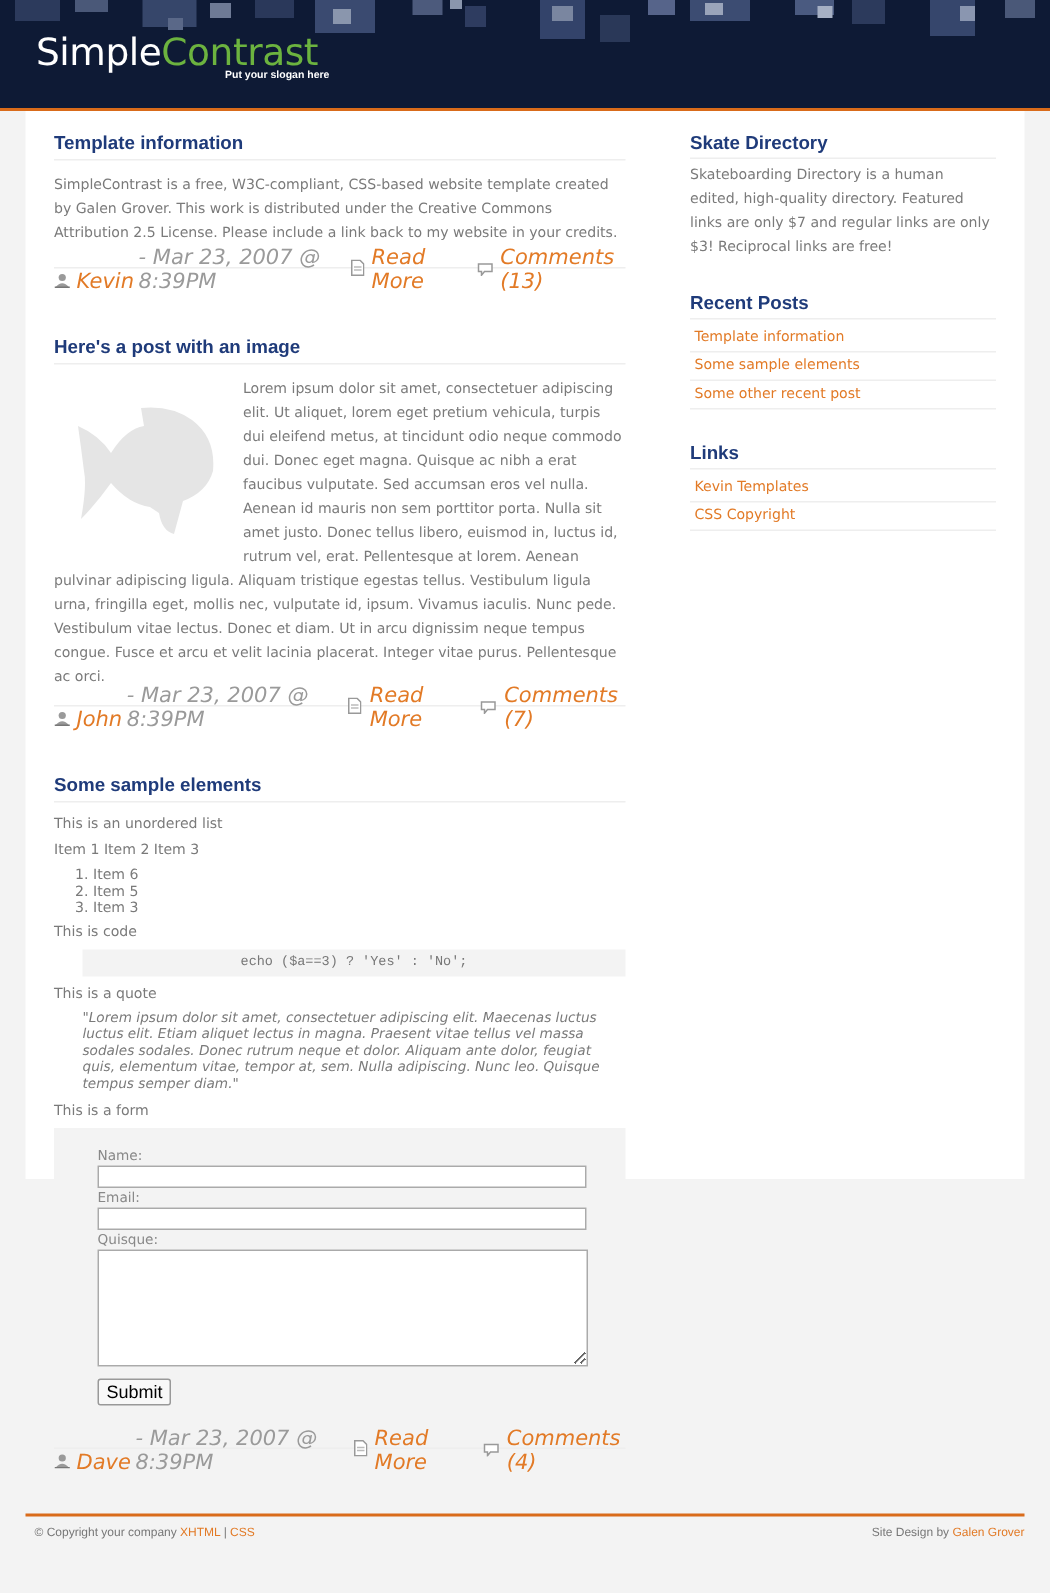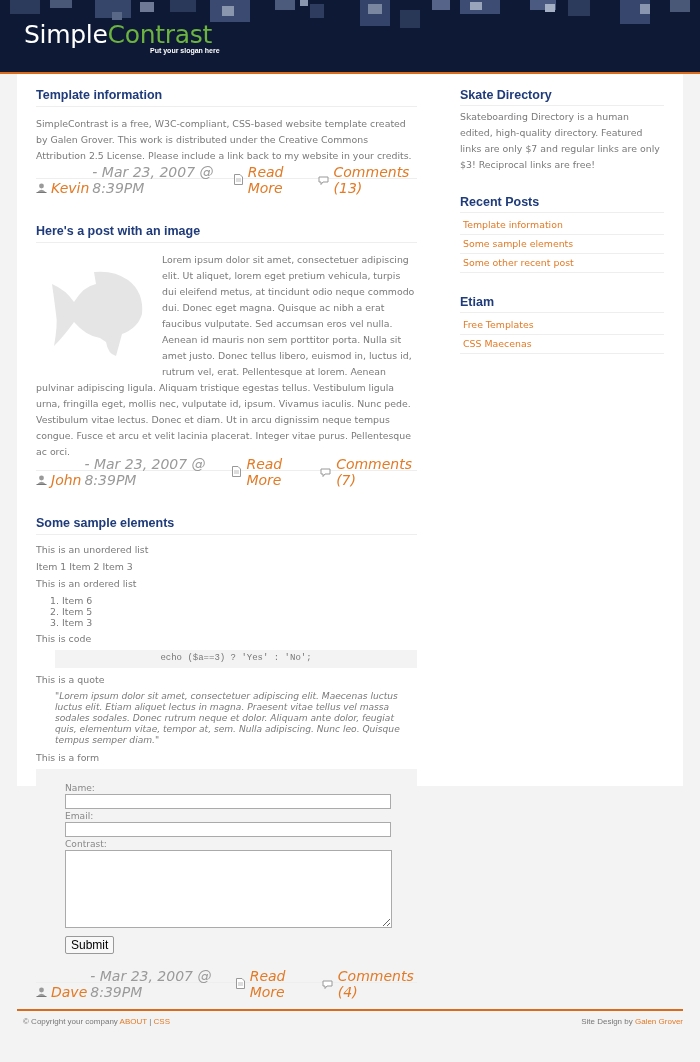--- a/index.html
+++ b/index.html
@@ -259,37 +259,36 @@
           </span>
           <a>Comments (7)</a>
         </span>
       </div>
     </div>
 
     <div class="post sample">
       <div class="post-title">Some sample elements</div>
       <p>This is an unordered list</p>
       <p>Item 1 Item 2 Item 3</p>
-      <p>This is an ordered list</p>
       <ol>
         <li>Item 6</li>
         <li>Item 5</li>
         <li>Item 3</li>
       </ol>
       <p>This is code</p>
       <div class="code">echo ($a==3) ? 'Yes' : 'No';</div>
       <p>This is a quote</p>
       <div class="quote">"Lorem ipsum dolor sit amet, consectetuer adipiscing elit. Maecenas luctus luctus elit. Etiam aliquet lectus in magna. Praesent vitae tellus vel massa sodales sodales. Donec rutrum neque et dolor. Aliquam ante dolor, feugiat quis, elementum vitae, tempor at, sem. Nulla adipiscing. Nunc leo. Quisque tempus semper diam."</div>
       <p>This is a form</p>
       <div class="form-box">
         <label>Name:</label>
         <input class="field" type="text" value="" style="">
         <label style="margin-top:2px">Email:</label>
         <input class="field" type="text" value="" style="">
-        <label style="margin-top:2px">Contrast:</label>
+        <label style="margin-top:2px">Quisque:</label>
         <textarea style=""></textarea>
         <button class="submit">Submit</button>
       </div>
       <div class="post-meta">
         <span class="icon">
           <svg width="11" height="10" viewBox="0 0 11 10">
               <circle cx="5.5" cy="3" r="2.4" fill="#9a9a9a"></circle>
               <path d="M1 9.5 Q5.5 4 10 9.5 Z" fill="#9a9a9a"></path>
               <rect x="0.5" y="9" width="10" height="1" fill="#777"></rect>
             </svg>
@@ -324,28 +323,28 @@
     </div>
     <div class="side-block">
       <div class="side-title">Recent Posts</div>
       <ul class="side-list">
         <li><a>Template information</a></li>
         <li><a>Some sample elements</a></li>
         <li><a>Some other recent post</a></li>
       </ul>
     </div>
     <div class="side-block">
-      <div class="side-title">Etiam</div>
+      <div class="side-title">Links</div>
       <ul class="side-list">
-        <li><a>Free Templates</a></li>
-        <li><a>CSS Maecenas</a></li>
+        <li><a>Kevin Templates</a></li>
+        <li><a>CSS Copyright</a></li>
       </ul>
     </div>
   </div>
 </div>
 
 <div class="footer-line"></div>
 <div class="footer-left">
-  <span>© Copyright your company </span><a>ABOUT</a><span> | </span><a>CSS</a>
+  <span>© Copyright your company </span><a>XHTML</a><span> | </span><a>CSS</a>
 </div>
 <div class="footer-right">
   <span>Site Design by </span><a>Galen Grover</a>
 </div>
 
 </body></html>

